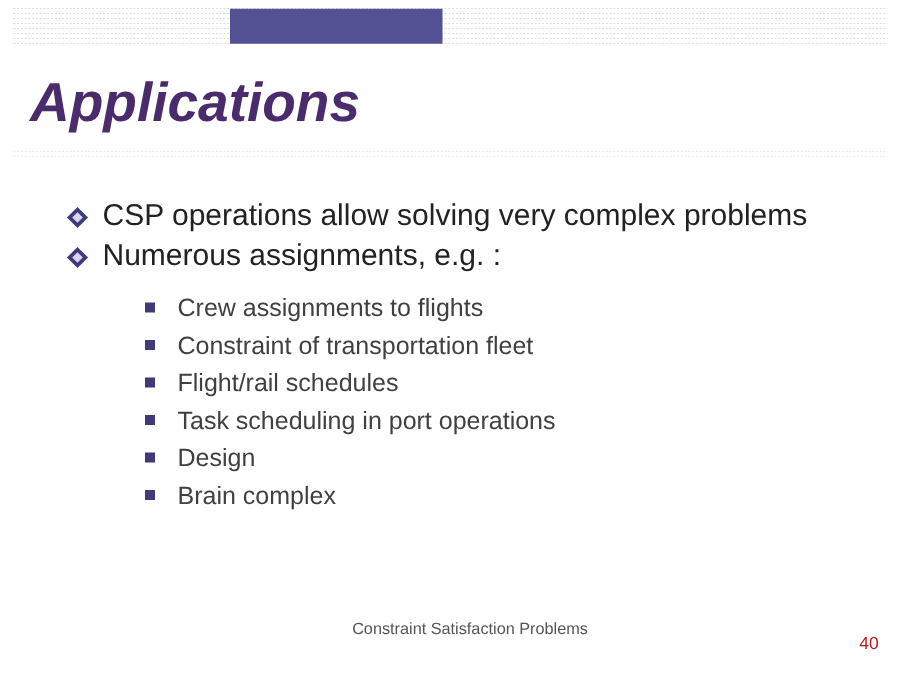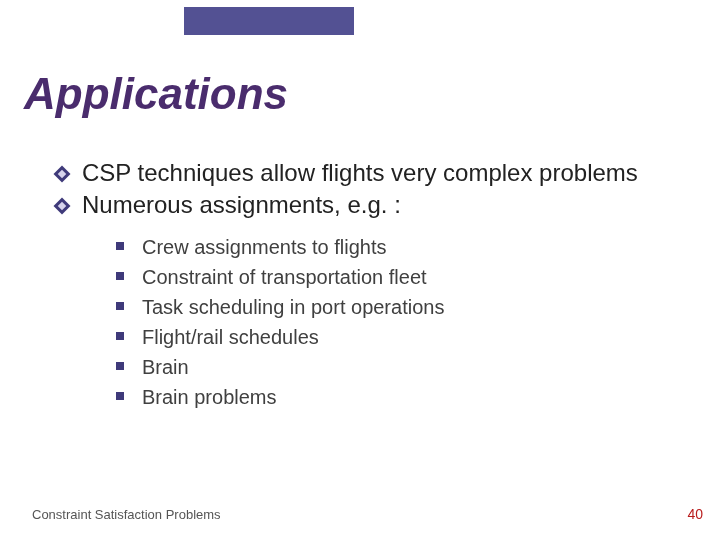--- a/index.html
+++ b/index.html
@@ -38,21 +38,21 @@
   .dl4 { top: 18px; }
   .dl5 { top: 22px; }
   .dl6 { top: 26px; }
   .dl7 { top: 30px; }
   .dl8 { top: 34px; }
   .dl-below1 { top: 120px; }
   .dl-below2 { top: 124px; }
   .slide-title {
     position: absolute;
     left: 24px;
-    top: 69px;
+    top: 58px;
     font-family: Tahoma, Verdana, sans-serif;
     font-size: 44px;
     font-weight: bold;
     font-style: italic;
     color: #4a2c6d;
   }
   .content {
     position: absolute;
     left: 56px;
     top: 158px;
@@ -103,23 +103,24 @@
     margin-right: 18px;
     flex-shrink: 0;
   }
   .l2-text {
     font-size: 20px;
     color: #404040;
     line-height: 1.3;
   }
   .footer-center {
     position: absolute;
-    bottom: 18px;
+    bottom: 30px;
     left: 0;
     right: 0;
+    text-align: center;
     font-size: 13px;
     color: #555;
     margin-left: 32px;
   }
   .footer-page {
     position: absolute;
     bottom: 18px;
     right: 17px;
     font-size: 14px;
     color: #b91c1c;
@@ -142,49 +143,49 @@
 
 <h1 class="slide-title">Applications</h1>
 
 <div class="dotted-line dl-below1"></div>
 <div class="dotted-line dl-below2"></div>
 
 <div class="content">
 
   <div class="l1-item">
     <span class="diamond-bullet"></span>
-    <span class="l1-text">CSP techniques allow flights very complex problems</span>
+    <span class="l1-text">CSP operations allow solving very complex problems</span>
   </div>
   <div class="l1-item">
     <span class="diamond-bullet"></span>
     <span class="l1-text">Numerous assignments, e.g. :</span>
   </div>
 
   <div class="sublist">
     <div class="l2-item">
       <span class="square-bullet"></span>
       <span class="l2-text">Crew assignments to flights</span>
     </div>
     <div class="l2-item">
       <span class="square-bullet"></span>
       <span class="l2-text">Constraint of transportation fleet</span>
     </div>
     <div class="l2-item">
       <span class="square-bullet"></span>
+      <span class="l2-text">Flight/rail schedules</span>
+    </div>
+    <div class="l2-item">
+      <span class="square-bullet"></span>
       <span class="l2-text">Task scheduling in port operations</span>
     </div>
     <div class="l2-item">
       <span class="square-bullet"></span>
-      <span class="l2-text">Flight/rail schedules</span>
+      <span class="l2-text">Design</span>
     </div>
     <div class="l2-item">
       <span class="square-bullet"></span>
-      <span class="l2-text">Brain</span>
-    </div>
-    <div class="l2-item">
-      <span class="square-bullet"></span>
-      <span class="l2-text">Brain problems</span>
+      <span class="l2-text">Brain complex</span>
     </div>
   </div>
 </div>
 
 <div class="footer-center">Constraint Satisfaction Problems</div>
 <div class="footer-page">40</div>
 
 </body></html>

